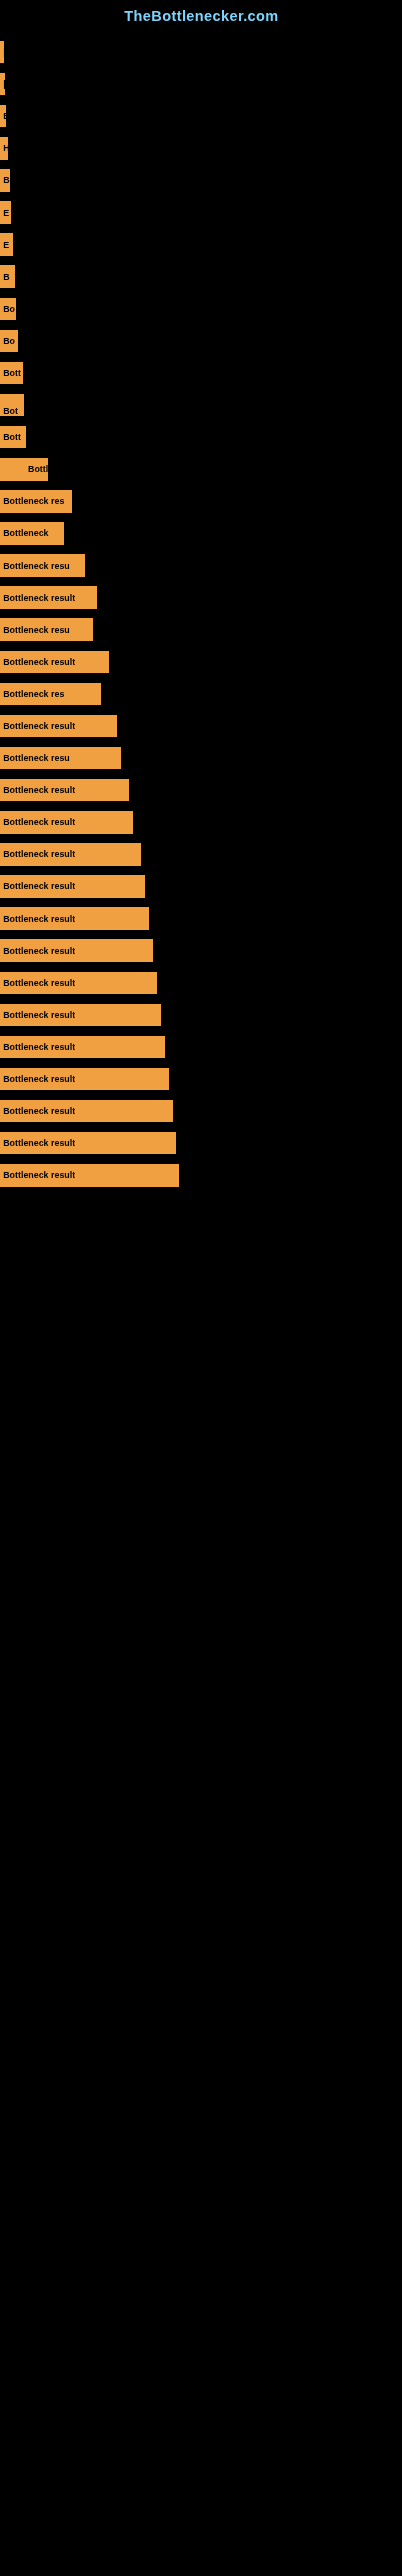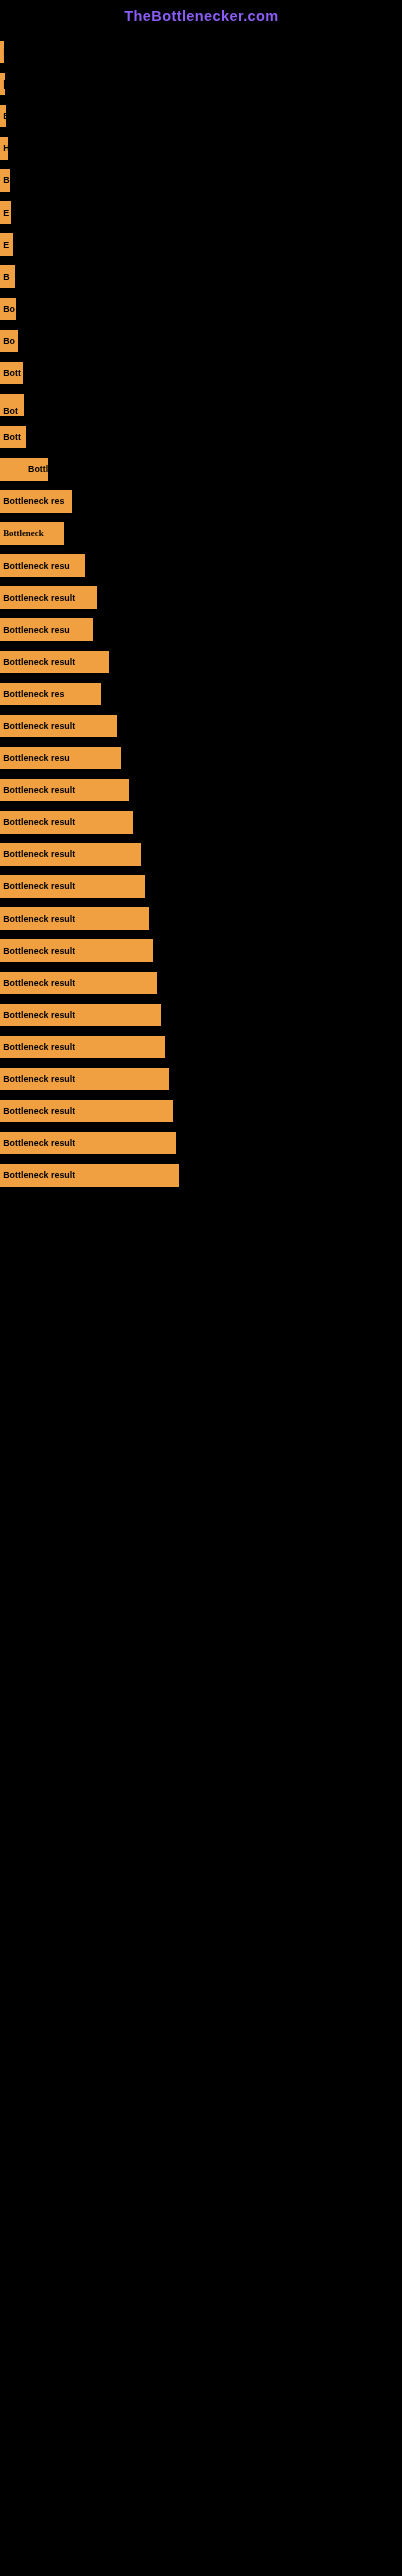--- a/index.html
+++ b/index.html
@@ -10,21 +10,21 @@
 
     body {
       background-color: #000000;
       width: 403px;
       min-height: 2576px;
       font-family: Arial, sans-serif;
       position: relative;
     }
 
     .site-title {
-      color: #8b5cf6;
+      color: #7dd3fc;
       font-size: 14.5px;
       font-weight: bold;
       text-align: center;
       padding: 8px 0 4px 0;
       letter-spacing: 0.4px;
     }
 
     .bar-container {
       position: relative;
       width: 403px;
@@ -127,21 +127,21 @@
       <div class="bar" style="width: 48px; padding-left: 28px;">
         <span class="bar-label">Bottlenec</span>
       </div>
     </div>
     <div class="bar-container">
       <div class="bar" style="width: 72px;">
         <span class="bar-label">Bottleneck res</span>
       </div>
     </div>
     <div class="bar-container">
-      <div class="bar" style="width: 64px; font-family: Liberation Serif, serif;">
+      <div class="bar" style="width: 64px;">
         <span class="bar-label">Bottleneck</span>
       </div>
     </div>
     <div class="bar-container">
       <div class="bar" style="width: 85px;">
         <span class="bar-label">Bottleneck resu</span>
       </div>
     </div>
     <div class="bar-container">
       <div class="bar" style="width: 97px;">

